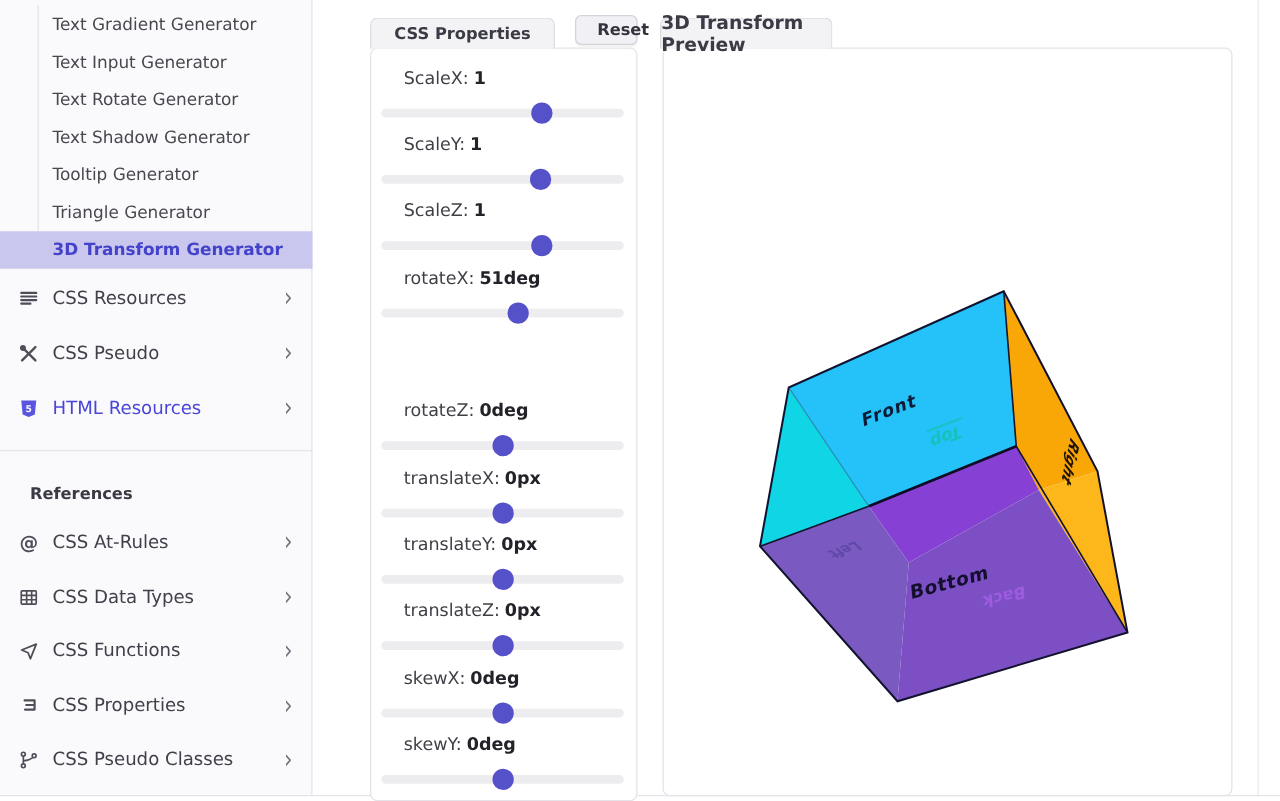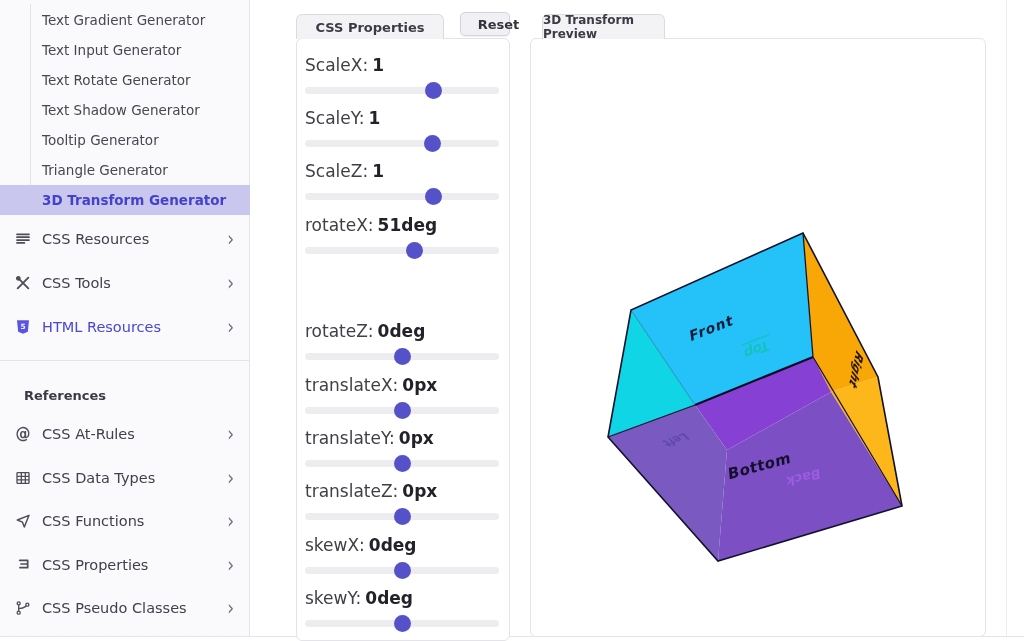--- a/index.html
+++ b/index.html
@@ -21,35 +21,35 @@
   .navrow.hl, .navrow.hl .ic { color:#4945d8; }
   .chev { font-size:17px; color:#72727e; line-height:1; transform:scaleY(1.25); }
   .divider { position:absolute; left:0; top:360px; width:250px; height:1px; background:#e4e4ea; }
   #refs-header { position:absolute; left:24px; top:388px; font-size:13px; font-weight:bold; color:#3a3a44; }
 
   
   .tab { position:absolute; height:25px; background:#f3f3f6; border:1px solid #dbdbe2;
     border-bottom:none; border-radius:6px 6px 0 0; display:flex; align-items:center;
     justify-content:center; font-weight:bold; color:#3b3b46; z-index:5; }
   #tab-props { left:296px; top:14px; width:148px; font-size:13px; }
-  #tab-preview { left:542px; top:14px; width:123px; font-size:12px; }
+  #tab-preview { left:528px; top:14px; width:138px; font-size:15px; }
   #btn-reset { position:absolute; left:460px; top:12px; width:50px; height:24px; background:#f1f1f5;
     border:1px solid #d3d3db; border-radius:5px; font-weight:bold; font-size:13px; color:#34343e;
     display:flex; align-items:center; justify-content:center; cursor:pointer;
     box-shadow:0 1px 1px rgba(0,0,0,.05); z-index:6;padding-left:27px; }
   #panel-props { position:absolute; left:296px; top:38px; width:214px; height:603px;
     background:#fff; border:1px solid #e3e3e8; border-radius:6px; z-index:1; }
   #panel-preview { position:absolute; left:530px; top:38px; width:456px; height:599px;
     background:#fff; border:1px solid #e3e3e8; border-radius:6px; z-index:1; }
   .vline1006 { position:absolute; left:1006px; top:0; width:1px; height:637px; background:#ececf0; }
   .hline637 { position:absolute; left:0; top:636px; width:1024px; height:1px; background:#e4e4ea; }
 
   
   .srow { position:absolute; left:8px; width:196px; height:52px; }
-  .slabel { font-size:17px; color:#3f3f46; white-space:nowrap; }
+  .slabel { font-size:14px; color:#3f3f46; white-space:nowrap;margin-left:18px; }
   .slabel b { color:#222229; margin-left:4px; }
   .strack { position:absolute; left:0; top:32px; width:194px; height:7px; background:#ededf0;
     border-radius:4px; cursor:pointer; }
   .sthumb { position:absolute; top:-5px; width:17px; height:17px; border-radius:50%;
     background:#5551c9; cursor:grab; }
 
   
   #cube-svg { position:absolute; left:530px; top:0; width:480px; height:641px; z-index:2; }
   #cube-svg text { font-family:"DejaVu Sans","Liberation Sans",sans-serif; font-weight:bold; }
 </style>
@@ -76,21 +76,21 @@
     <span class="lbl">CSS Resources</span>
     <span class="chev">›</span>
   </div>
   <div class="navrow" style="top:267px">
     <span class="ic">
       <svg width="16" height="16" viewBox="0 0 24 24" fill="none" stroke="currentColor" stroke-width="2.8" stroke-linecap="round">
           <path d="M4 4l16 16M20 4L4 20"></path>
           <circle cx="5" cy="5" r="2.2"></circle>
         </svg>
     </span>
-    <span class="lbl">CSS Tools</span>
+    <span class="lbl">CSS Pseudo</span>
     <span class="chev">›</span>
   </div>
   <div class="navrow hl" style="top:311px">
     <span class="ic">
       <svg width="16" height="16" viewBox="0 0 24 24">
           <path d="M3 2h18l-1.7 17L12 22l-7.3-3z" fill="#5a55e0"></path>
           <text x="12" y="15.5" font-size="11" font-weight="bold" fill="#fafafc" text-anchor="middle">5</text>
         </svg>
     </span>
     <span class="lbl">HTML Resources</span>

